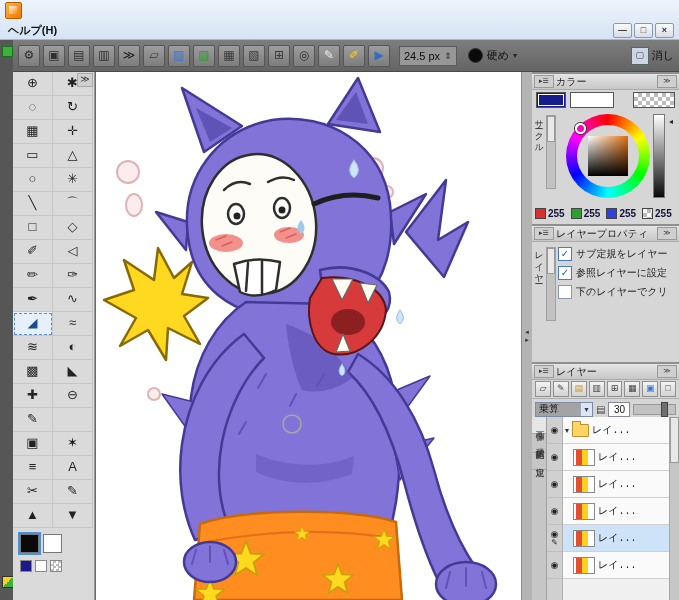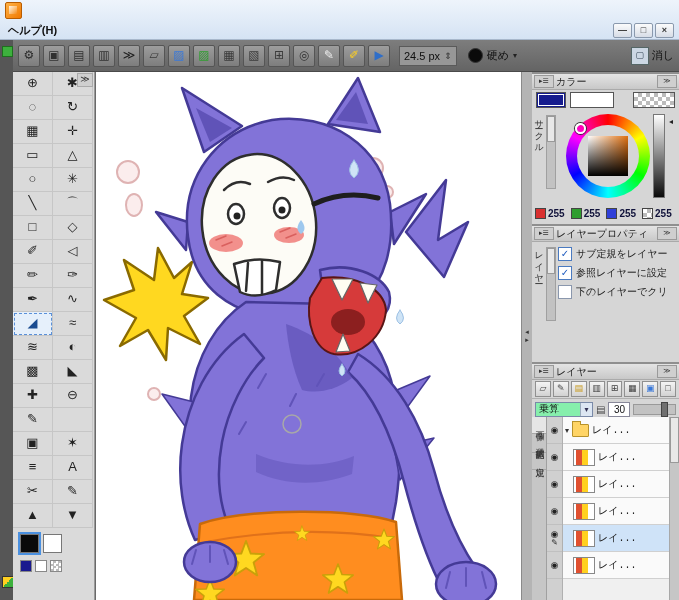--- a/index.html
+++ b/index.html
@@ -126,21 +126,21 @@
   .opt-label{white-space:nowrap;overflow:hidden;}
   .checkbox{width:12px;height:12px;background:#fff;border:1px solid #8a97ad;font-size:10px;
     line-height:11px;text-align:center;color:#1d5bbf;font-weight:bold;flex:0 0 auto;}
   .checkbox.checked{border-color:#4a7ac0;}
 
   
   .lp-btnrow{height:18px;display:flex;align-items:center;gap:2px;padding:0 3px;border-bottom:1px solid #b0b0b0;}
   .lp-btn{width:15px;height:14px;background:linear-gradient(#f4f4f4,#d2d2d2);border:1px solid #909090;
     font-size:9px;line-height:13px;text-align:center;color:#444;}
   .lp-blend{height:20px;display:flex;align-items:center;gap:3px;padding:0 3px;border-bottom:1px solid #b0b0b0;}
-  .combo{width:58px;height:15px;background:#86efac;border:1px solid #7a8aa8;display:flex;align-items:center;
+  .combo{width:58px;height:15px;background:#a3a3a3;border:1px solid #7a8aa8;display:flex;align-items:center;
     font-size:10px;padding:0 0 0 3px;color:#111;box-sizing:border-box;}
   .caret{margin-left:auto;font-size:8px;color:#335;background:#dce6f2;border-left:1px solid #9ab;
     width:11px;text-align:center;height:100%;line-height:13px;}
   .lp-gicon{font-size:10px;color:#444;}
   .lp-oval{width:20px;height:13px;background:#fff;border:1px solid #889;font-size:10px;
     text-align:center;line-height:13px;color:#111;}
   .lp-slider{flex:1;height:9px;background:#c2c2c2;border:1px solid #999;position:relative;}
   .lp-knob{position:absolute;left:65%;top:-3px;width:5px;height:13px;background:#707070;border:1px solid #444;}
   .lp-main{position:absolute;left:0;top:53px;right:0;bottom:0;display:flex;}
   .lp-tabs{width:14px;display:flex;flex-direction:column;background:#c6c6c6;border-right:1px solid #a0a0a0;}

